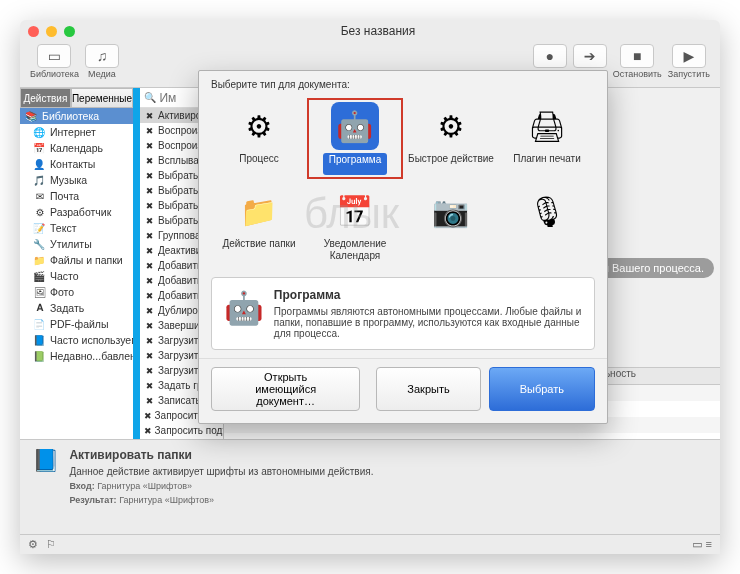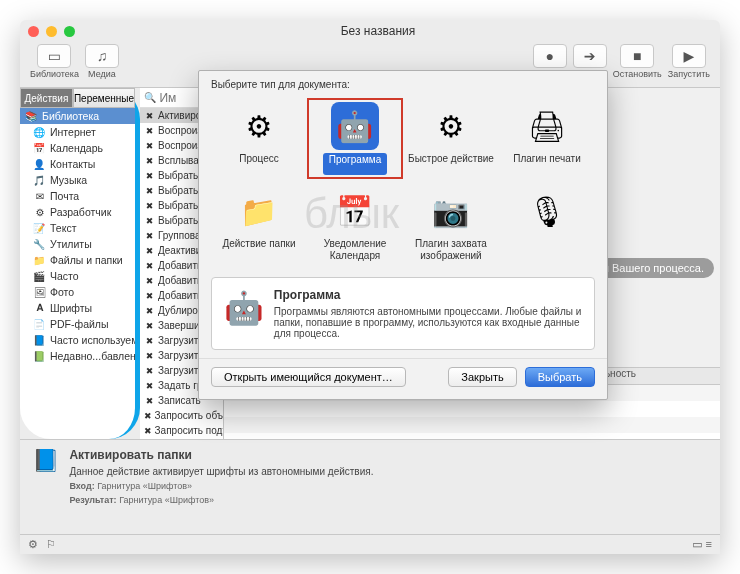--- a/index.html
+++ b/index.html
@@ -10,21 +10,21 @@
     .tl { width: 11px; height: 11px; border-radius: 50%; }
     .tl.red { background: #ff5f57; }
     .tl.yellow { background: #febc2e; }
     .tl.green { background: #28c840; }
     .wintitle { position: absolute; left: 16px; right: 0; text-align: center; font-size: 12px; color: #333; }
     .toolbar { height: 46px; display: flex; align-items: flex-start; padding: 2px 10px 0; gap: 6px; border-bottom: 1px solid #c8c8c8; }
     .tbtn { width: 34px; height: 24px; background: #fdfdfd; border: 1px solid #c8c8c8; border-radius: 4px; display: flex; align-items: center; justify-content: center; font-size: 14px; color: #555; }
     .tbtn-group { display: flex; flex-direction: column; align-items: center; font-size: 9px; color: #555; gap: 1px; }
     .toolbar-spacer { flex: 1; }
     .main { flex: 1; display: flex; overflow: hidden; }
-    .leftcol { width: 120px; background: #fff; border-right: 5px solid #0ea5e9; display: flex; flex-direction: column; border-radius: 31px; }
+    .leftcol { width: 120px; background: #fff; border-right: 7px solid #0ea5e9; display: flex; flex-direction: column; }
     .tabs { display: flex; height: 20px; font-size: 10px; }
     .tabs > div { flex: 1; display: flex; align-items: center; justify-content: center; background: linear-gradient(#f6f6f6,#e4e4e4); border: 1px solid #bcbcbc; }
     .tabs > div.active { background: #7a7a7a; color: #fff; }
     .search { height: 20px; background: #fff; border-bottom: 1px solid #ddd; font-size: 10px; color: #888; padding: 0 4px; display: flex; align-items: center; gap: 3px; }
     .lib-list { flex: 1; overflow: hidden; }
     .lib-item { font-size: 10.5px; padding: 2px 4px 2px 14px; color: #333; display: flex; align-items: center; gap: 4px; white-space: nowrap; overflow: hidden; text-overflow: ellipsis; }
     .lib-item.top { background: #5b8fd0; color: #fff; padding-left: 6px; }
     .lib-ico { width: 12px; height: 12px; display: inline-flex; align-items: center; justify-content: center; font-size: 10px; }
     .midcol { width: 84px; background: #fff; border-right: 1px solid #c8c8c8; overflow: hidden; }
     .mid-item { font-size: 10px; padding: 2px 4px; color: #333; display: flex; align-items: center; gap: 3px; white-space: nowrap; overflow: hidden; }
@@ -51,21 +51,21 @@
     .type-icon { width: 48px; height: 48px; display: flex; align-items: center; justify-content: center; font-size: 30px; border-radius: 8px; }
     .type-icon.sel { background: #2d6dd8; }
     .type-label { font-size: 10px; text-align: center; line-height: 1.15; color: #333; min-height: 22px; }
     .type-label.sel { color: #fff; background: #2d6dd8; padding: 1px 6px; border-radius: 3px; }
     .desc-box { margin: 4px 12px 8px; background: #fff; border: 1px solid #ccc; border-radius: 4px; padding: 10px 12px; font-size: 10px; color: #444; }
     .desc-box h4 { font-size: 12px; font-weight: 600; margin-bottom: 4px; color: #333; }
     .desc-row { display: flex; gap: 10px; align-items: flex-start; }
     .desc-ico { width: 40px; height: 40px; font-size: 32px; display: flex; align-items: center; justify-content: center; }
     .dialog-footer { display: flex; padding: 8px 12px 12px; gap: 8px; border-top: 1px solid #ddd; }
     .dialog-footer .spacer { flex: 1; }
-    .dbtn { font-size: 11px; padding: 3px 12px; background: linear-gradient(#fff,#ededed); border: 1px solid #b8b8b8; border-radius: 4px; }
+    .dbtn { font-size: 11px; padding: 3px 30px; background: linear-gradient(#fff,#ededed); border: 1px solid #b8b8b8; border-radius: 4px; }
     .dbtn.primary { background: linear-gradient(#6ca9f5,#2d6dd8); color: #fff; border-color: #2d6dd8; }
     .watermark { position: absolute; top: 190px; left: 302px; font-size: 42px; color: rgba(150,150,150,0.28); pointer-events: none; z-index: 20; display: flex; align-items: flex-start; gap: 2px; }
     .watermark .apple { font-size: 52px; }
   </style>
 </head>
 <body>
 
 <div class="window">
   <div class="titlebar">
     <div class="traffic">
@@ -158,21 +158,21 @@
           <div class="lib-item">
             <span class="lib-ico">🎬</span>
             <span>Часто</span>
           </div>
           <div class="lib-item">
             <span class="lib-ico">🖼</span>
             <span>Фото</span>
           </div>
           <div class="lib-item">
             <span class="lib-ico">𝐀</span>
-            <span>Шрифты</span>
+            <span>Задать</span>
           </div>
           <div class="lib-item">
             <span class="lib-ico">📄</span>
             <span>PDF-файлы</span>
           </div>
           <div class="lib-item">
             <span class="lib-ico">📘</span>
             <span>Часто используемые</span>
           </div>
           <div class="lib-item">
@@ -335,21 +335,20 @@
       <div class="type-cell">
         <div class="type-icon ">📁</div>
         <div class="type-label ">Действие папки</div>
       </div>
       <div class="type-cell">
         <div class="type-icon ">📅</div>
         <div class="type-label ">Уведомление Календаря</div>
       </div>
       <div class="type-cell">
         <div class="type-icon ">📷</div>
-        <div class="type-label ">Плагин захвата изображений</div>
       </div>
       <div class="type-cell">
         <div class="type-icon ">🎙</div>
       </div>
     </div>
   <div class="desc-box">
     <div class="desc-row">
       <div class="desc-ico">🤖</div>
       <div>
         <h4>Программа</h4>

